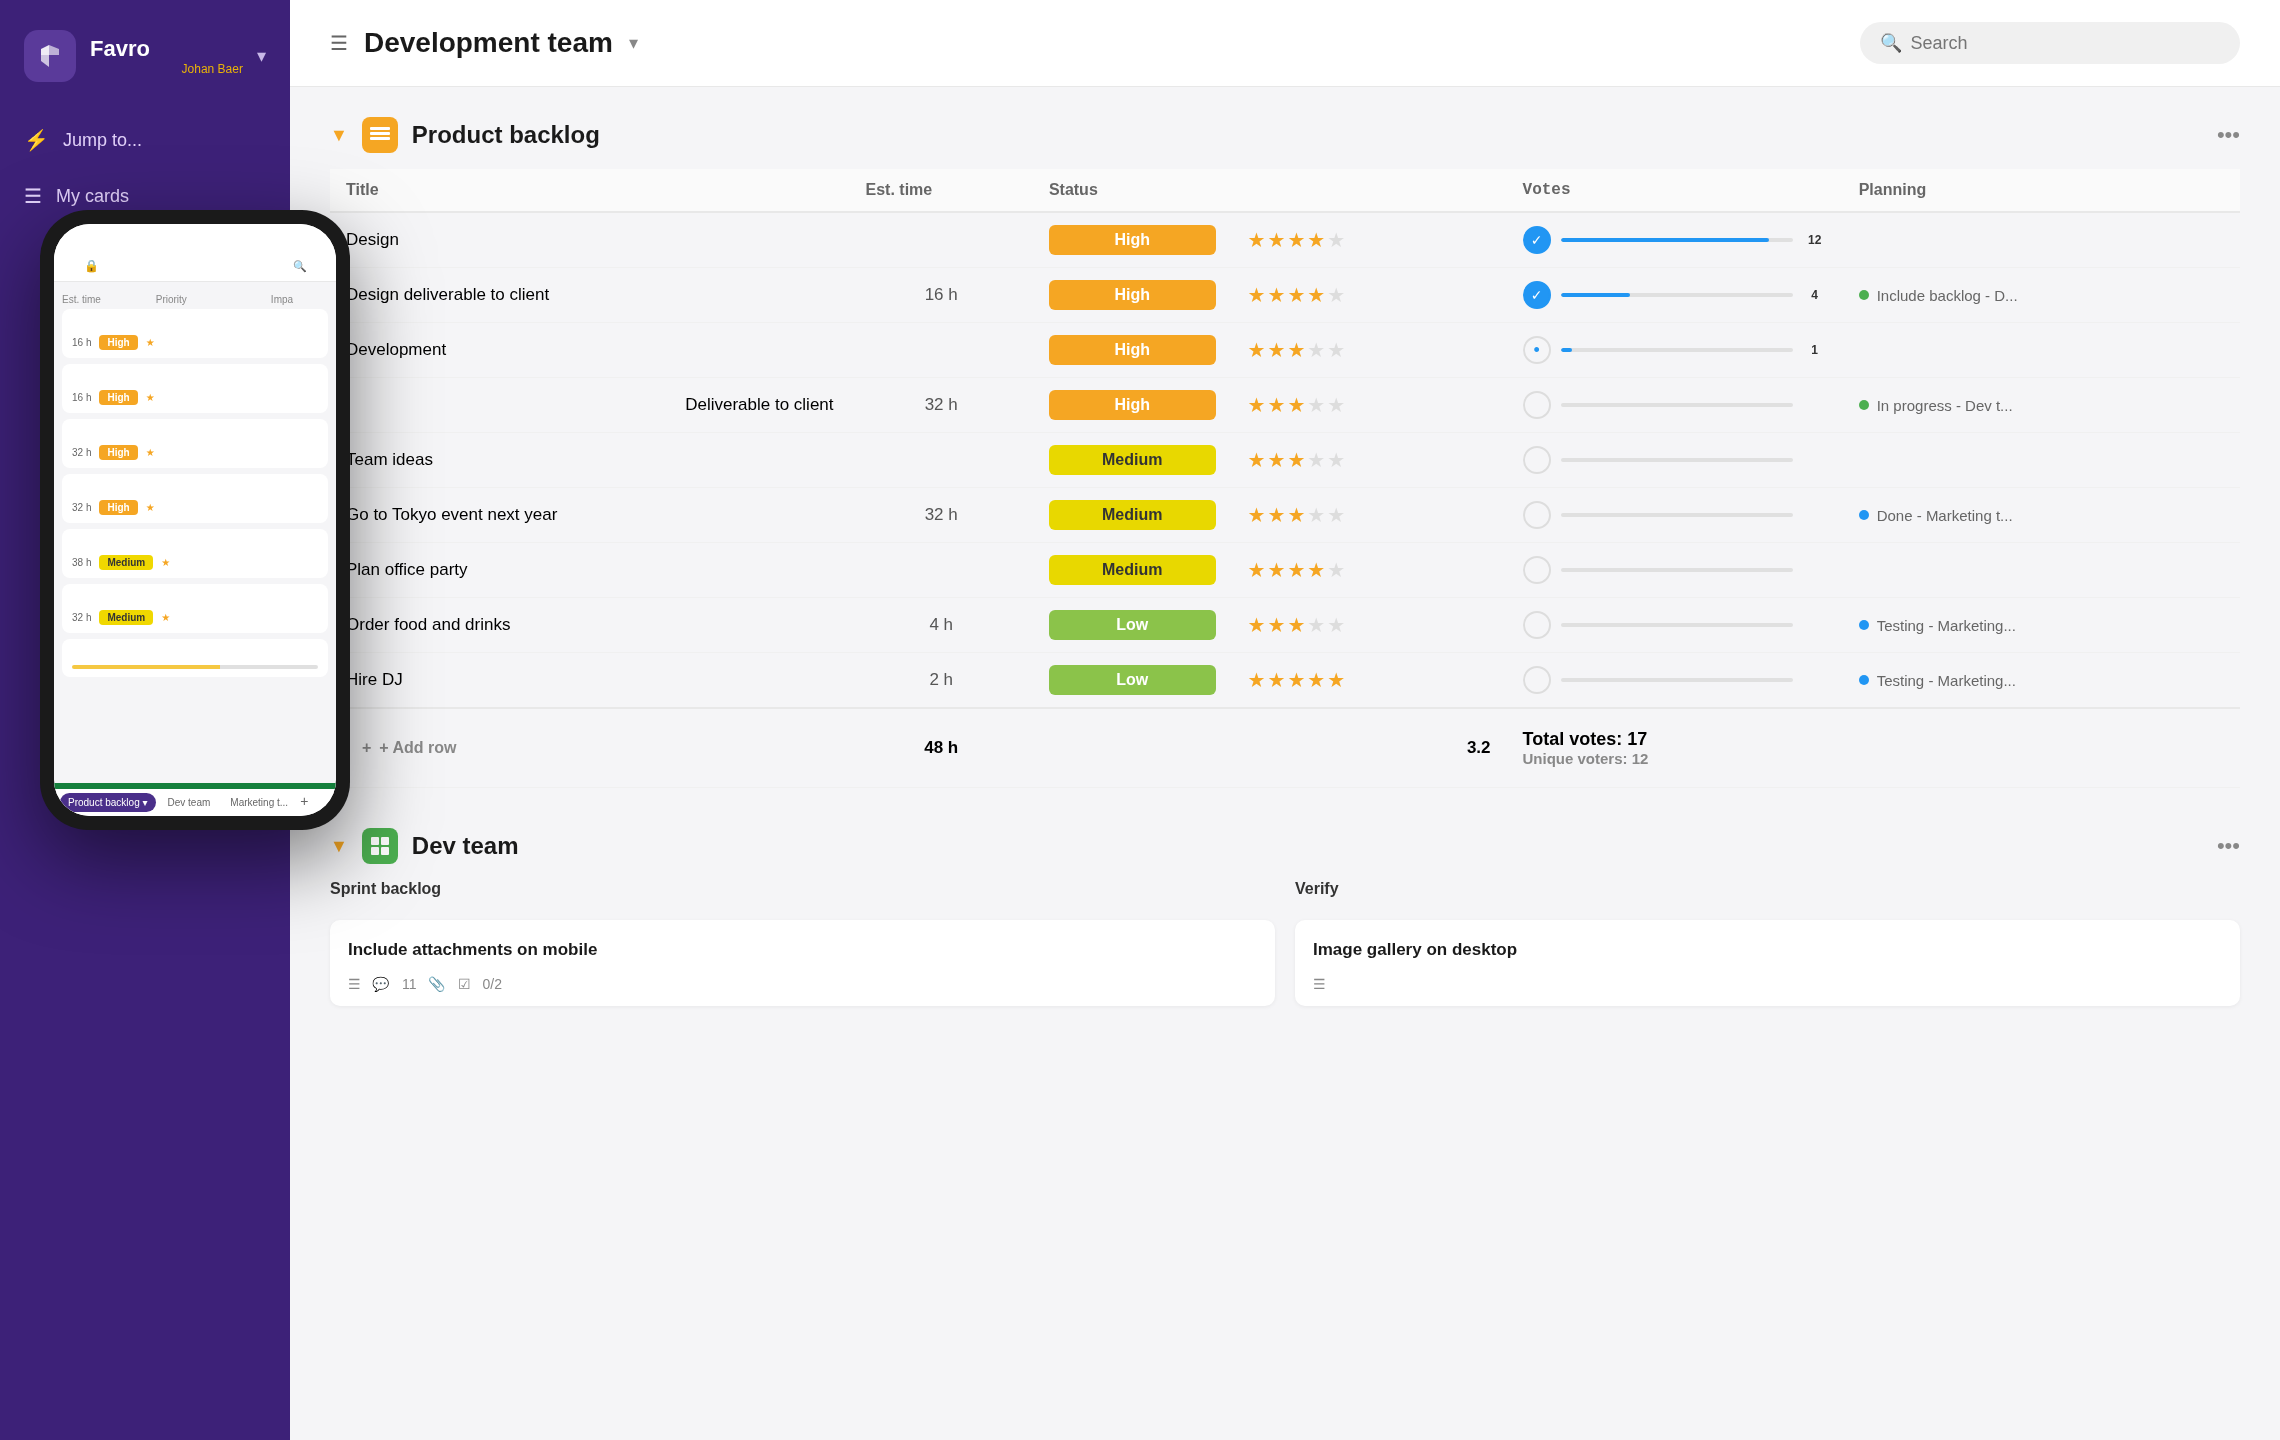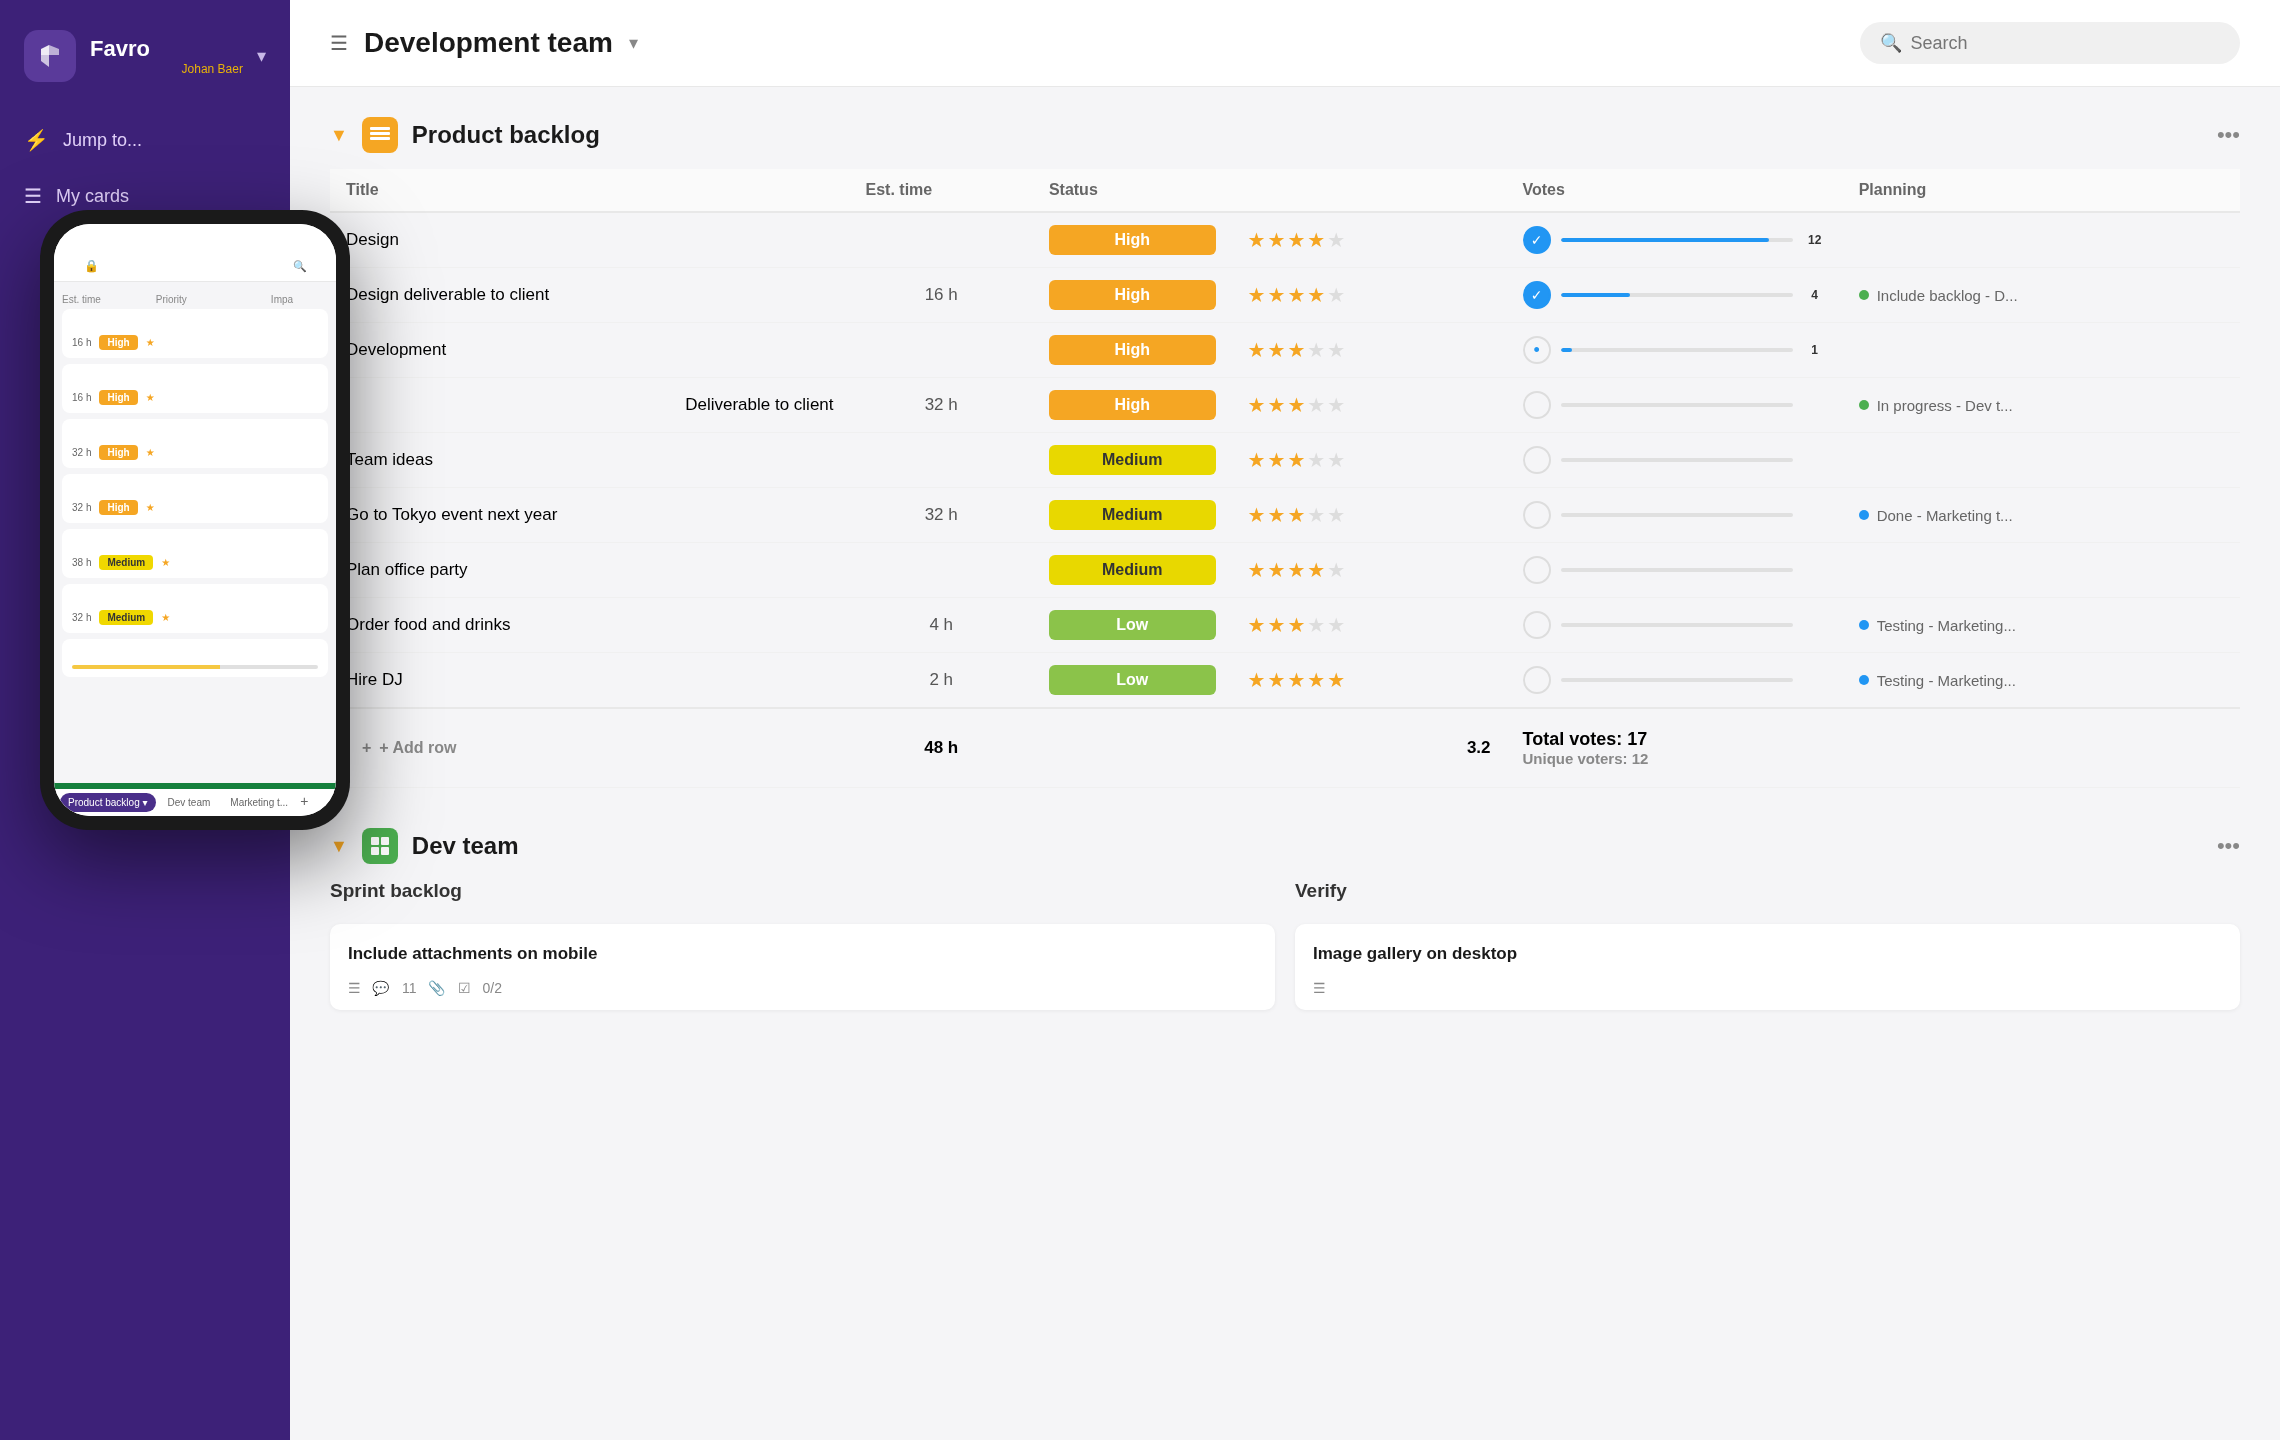--- a/index.html
+++ b/index.html
@@ -178,21 +178,21 @@
       padding: 12px 16px;
       border-bottom: 1px solid #f0f0f0;
       font-size: 17px;
       vertical-align: middle;
     }
 
     .col-title { width: 340px; }
     .col-est { width: 120px; text-align: center; }
     .col-status { width: 130px; text-align: center; }
     .col-stars { width: 180px; }
-    .col-votes { width: 220px; }
+    .col-votes { width: 220px; font-family: Liberation Mono, monospace; }
     .col-planning { width: 260px; }
 
     .status-badge {
       display: inline-block;
       padding: 6px 16px; border-radius: 6px;
       font-size: 16px; font-weight: 700;
       color: white; text-align: center; width: 100%;
     }
     .status-high { background: #f5a623; }
     .status-medium { background: #e8d800; color: #333; }
@@ -229,21 +229,21 @@
       border-top: 2px solid #e8e8e8;
     }
 
     .total-votes-box { font-size: 17px; }
     .total-votes-num { font-size: 18px; font-weight: 700; }
     .unique-voters { font-size: 15px; color: #888; }
 
     
     .dev-team-columns { display: flex; gap: 20px; }
     .dev-col { flex: 1; }
-    .dev-col-header { font-size: 19px; font-weight: 700; color: #333; margin-bottom: 14px; padding-bottom: 8px; }
+    .dev-col-header { font-size: 16px; font-weight: 700; color: #333; margin-bottom: 14px; padding-bottom: 8px; }
     .dev-card {
       background: white; border-radius: 10px;
       padding: 18px 18px 14px;
       box-shadow: 0 1px 4px rgba(0,0,0,0.06);
     }
     .dev-card-title { font-size: 17px; font-weight: 600; color: #1a1a1a; margin-bottom: 14px; line-height: 1.4; }
     .dev-card-meta { display: flex; align-items: center; gap: 12px; color: #888; font-size: 14px; }
     .dev-card-tag {
       display: flex; align-items: center; gap: 6px;
       font-size: 13px; color: #666; margin-top: 8px;

